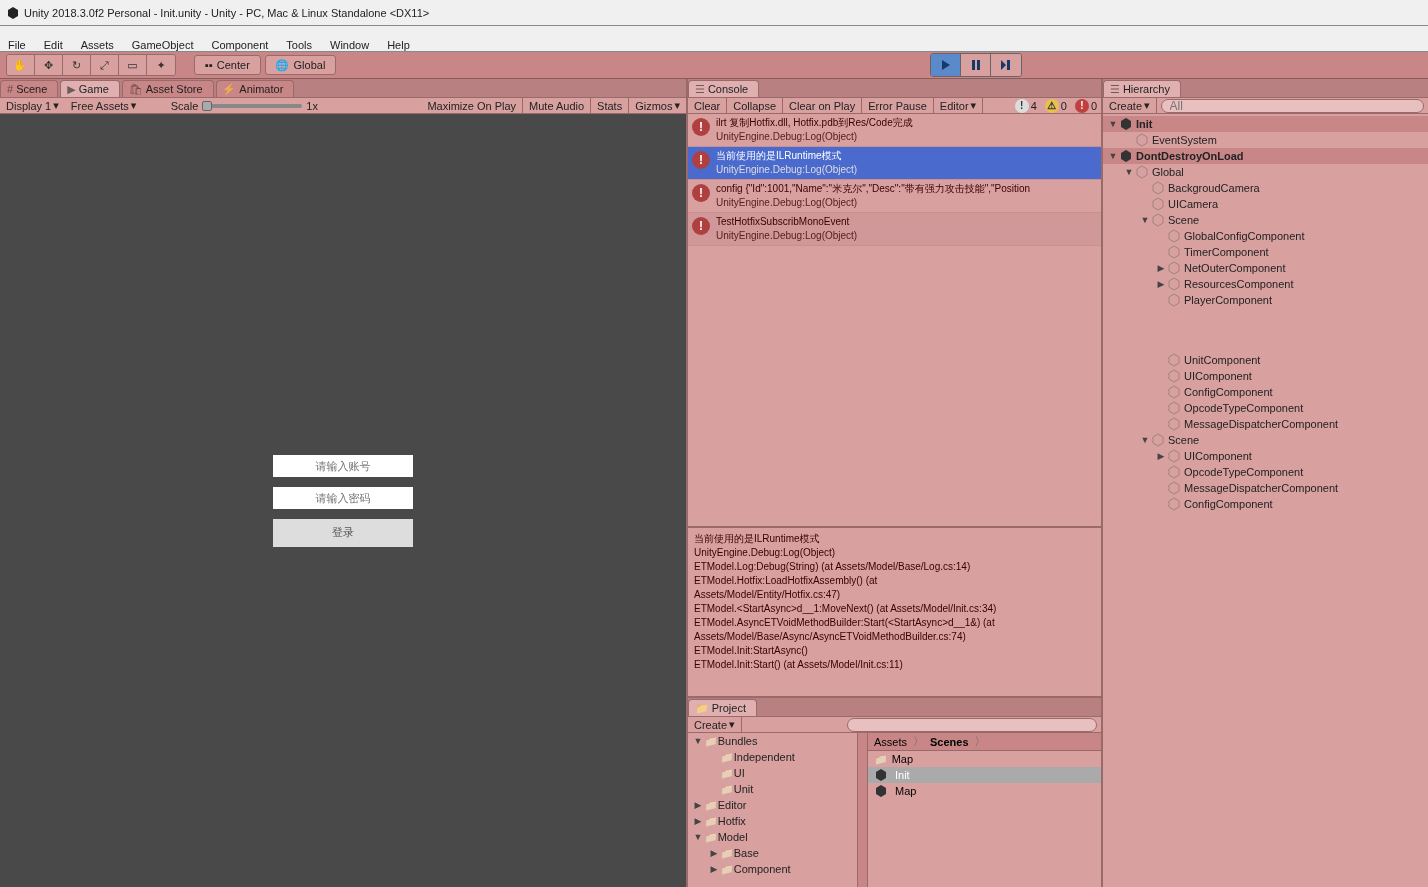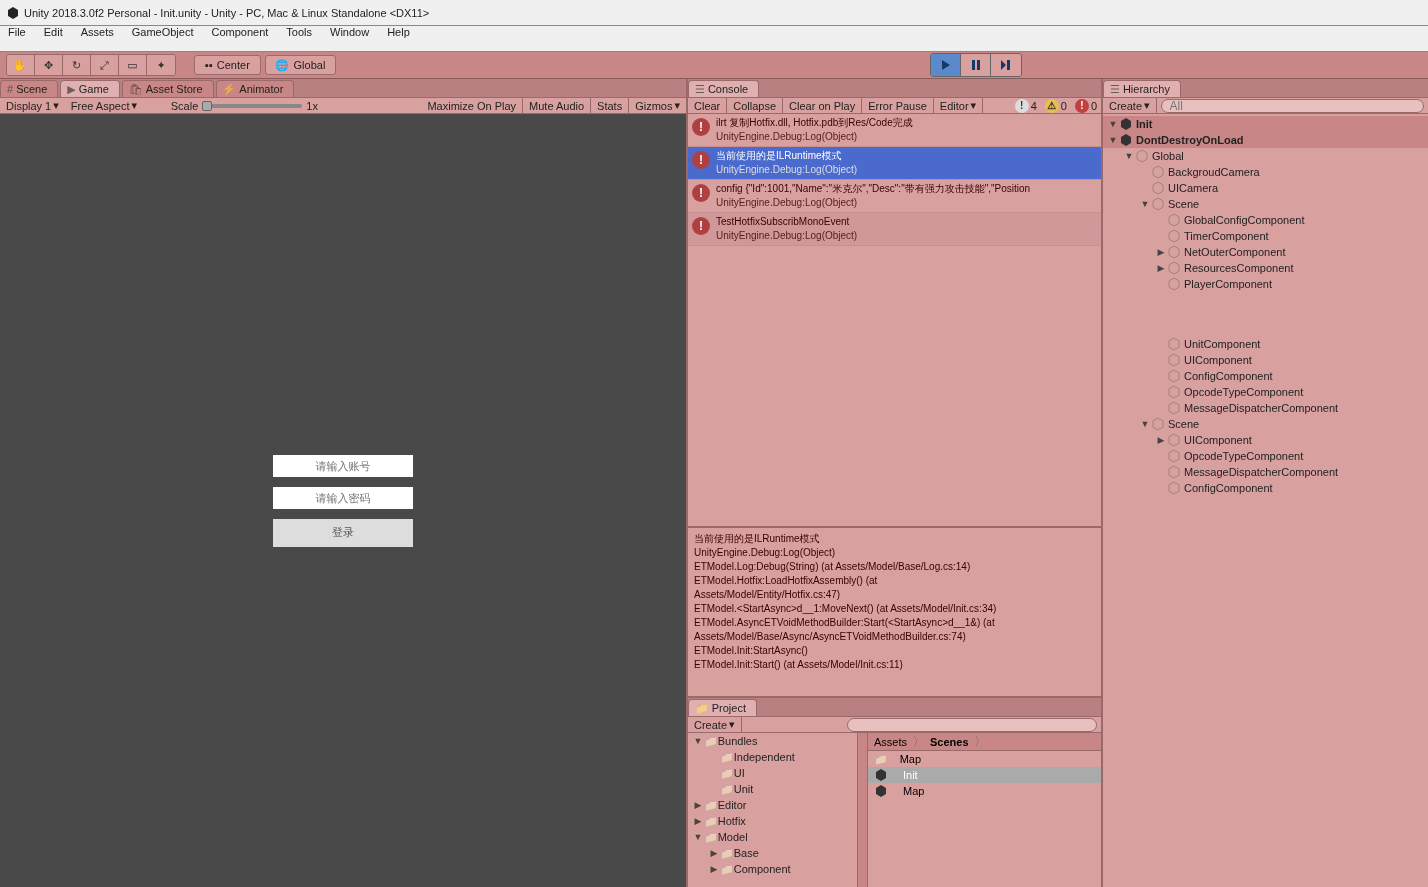--- a/index.html
+++ b/index.html
@@ -1,19 +1,19 @@
 <!DOCTYPE html>
 <html><head>
 <meta charset="utf-8">
 <style>
 * { margin:0; padding:0; box-sizing:border-box; font-family:Arial,sans-serif; font-size:11px; }
 body { background:#dda2a2; width:1428px; height:887px; overflow:hidden; user-select:none; }
 .titlebar { height:26px; background:#f0f0f0; border-bottom:1px solid #888; display:flex; align-items:center; padding:0 6px; color:#222; }
 .titlebar svg { margin-right:4px; }
-.menubar { height:26px; background:#f0f0f0; border-bottom:1px solid #888; display:flex; align-items:flex-start; padding:0 8px; gap:18px; color:#222; }
+.menubar { height:26px; background:#f0f0f0; border-bottom:1px solid #888; display:flex; align-items:flex-end; padding:0 8px; gap:18px; color:#222; }
 .menubar span { cursor:pointer; }
 .toolbar { height:27px; background:#c98686; border-bottom:1px solid #8a5a5a; display:flex; align-items:center; padding:0 6px; position:relative; }
 .tool-group { display:flex; border:1px solid #9a6a6a; border-radius:3px; overflow:hidden; margin-right:8px; }
 .tool-btn { width:28px; height:20px; background:#d9a0a0; border-right:1px solid #9a6a6a; display:flex; align-items:center; justify-content:center; cursor:pointer; color:#333; }
 .tool-btn:last-child { border-right:none; }
 .toggle-btn { height:20px; padding:0 10px; background:#d9a0a0; border:1px solid #9a6a6a; border-radius:3px; display:flex; align-items:center; gap:4px; cursor:pointer; color:#222; }
 .play-controls { position:absolute; left:50%; transform:translateX(-50%); display:flex; border:1px solid #666; border-radius:3px; overflow:hidden; }
 .play-btn { width:30px; height:22px; background:#d9a0a0; border-right:1px solid #666; display:flex; align-items:center; justify-content:center; cursor:pointer; }
 .play-btn.active { background:#5a8aca; }
 .play-btn:last-child { border-right:none; }
@@ -49,21 +49,21 @@
 .cube-ico { width:14px; height:14px; margin-right:3px; opacity:0.5; }
 .unity-ico { width:14px; height:14px; margin-right:3px; }
 .project-panel { display:flex; flex-direction:column; border-top:2px solid #9a6a6a; }
 .project-body { display:flex; height:154px; }
 .project-tree { width:170px; background:#d9a0a0; border-right:1px solid #9a6a6a; overflow:auto; }
 .project-content { flex:1; background:#d9a0a0; display:flex; flex-direction:column; }
 .breadcrumb { height:18px; background:#c98686; border-bottom:1px solid #9a6a6a; display:flex; align-items:center; padding:0 6px; gap:6px; font-size:10px; }
 .breadcrumb span { cursor:pointer; }
 .breadcrumb .sep { color:#666; }
 .asset-list { flex:1; overflow:auto; }
-.asset-row { height:16px; display:flex; align-items:center; padding-left:6px; gap:12px; cursor:pointer; }
+.asset-row { height:16px; display:flex; align-items:center; padding-left:6px; gap:4px; cursor:pointer; }
 .asset-row.selected { background:#aaa; color:#fff; }
 .search-field { flex:1; height:14px; background:#e8c0c0; border:1px solid #9a6a6a; border-radius:8px; margin:0 4px; padding:0 8px; font-size:12px; }
 .stat-badge { display:flex; align-items:center; gap:2px; padding:0 4px; font-size:10px; }
 .icon-circle { width:14px; height:14px; border-radius:50%; display:inline-flex; align-items:center; justify-content:center; font-size:10px; font-weight:bold; }
 .folder-ico::before { content:"📁"; font-size:11px; filter:hue-rotate(320deg) saturate(0.5); }
 </style>
 </head>
 <body>
 
 <div class="titlebar">
@@ -139,21 +139,21 @@
           <span style="opacity:.6">⚡</span>
           <span>Animator</span>
         </div>
       </div>
     <div class="sub-toolbar">
       <div class="dropdown">
           <span>Display 1</span>
           <span>▾</span>
         </div>
       <div class="dropdown" style="min-width:100px;">
-          <span>Free Aspect</span>
+          <span>Free Assets</span>
           <span>▾</span>
         </div>
       <div style="display:flex;align-items:center;gap:4px;padding:0 6px;">
         <span>Scale</span>
         <div style="width:100px;height:4px;background:#888;border-radius:2px;position:relative;">
             <div style="position:absolute;left:0;top:-3px;width:10px;height:10px;background:#aaa;border:1px solid #666;border-radius:2px;"></div>
           </div>
         <span>1x</span>
       </div>
       <div style="flex:1"></div>
@@ -342,20 +342,27 @@
       <input class="search-field" placeholder="All" style="">
     </div>
     <div class="hierarchy-body" id="hierarchy">
         <div class="tree-item header" style="padding-left: 4px;">
           <span class="foldout">▼</span>
           <svg class="unity-ico" viewBox="0 0 14 14">
             <path d="M7 1l5 3v6l-5 3-5-3V4z" fill="#333"></path>
           </svg>
           <span>Init</span>
         </div>
+        <div class="tree-item" style="padding-left: 20px;">
+          <span class="foldout"></span>
+          <svg class="cube-ico" viewBox="0 0 14 14">
+            <path d="M7 1l5 3v6l-5 3-5-3V4z" fill="none" stroke="#666"></path>
+          </svg>
+          <span>EventSystem</span>
+        </div>
         <div class="tree-item header" style="padding-left: 4px;">
           <span class="foldout">▼</span>
           <svg class="unity-ico" viewBox="0 0 14 14">
             <path d="M7 1l5 3v6l-5 3-5-3V4z" fill="#333"></path>
           </svg>
           <span>DontDestroyOnLoad</span>
         </div>
         <div class="tree-item" style="padding-left: 20px;">
           <span class="foldout">▼</span>
           <svg class="cube-ico" viewBox="0 0 14 14">

